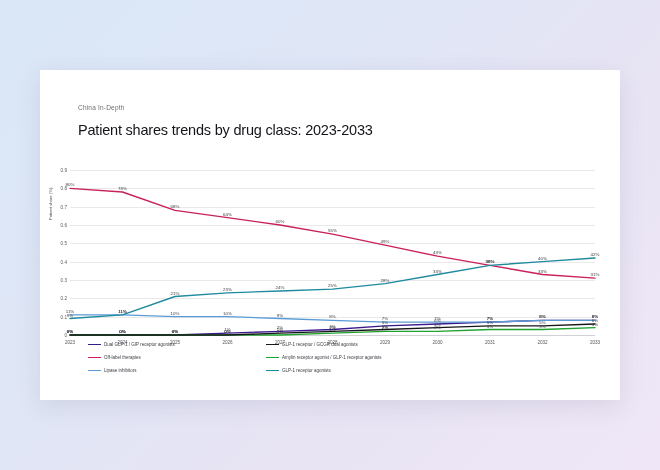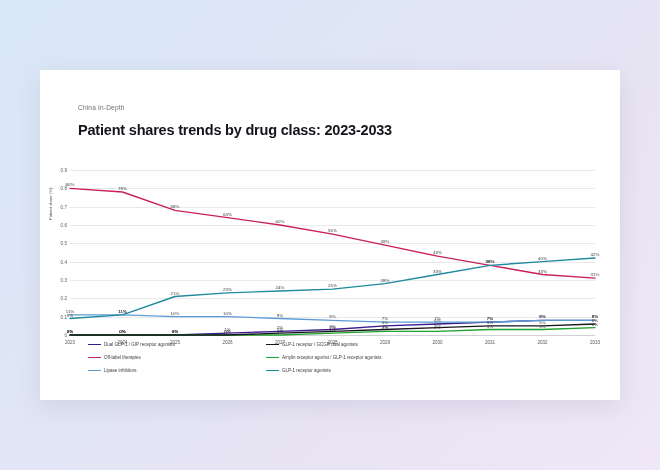--- a/index.html
+++ b/index.html
@@ -16,21 +16,21 @@
     left: 40px; top: 70px; width: 580px; height: 330px;
     background: #ffffff;
     box-shadow: 0 6px 22px rgba(90,90,130,0.14);
   }
   #kicker {
     position: absolute; left: 38px; top: 34px;
     font-size: 6.5px; color: #6d6d72; letter-spacing: .2px;
   }
   #title {
     position: absolute; left: 38px; top: 52px;
-    font-size: 14.5px; font-weight: bold; color: #14141a; letter-spacing: -.2px;
+    font-size: 14.5px; font-weight: normal; color: #14141a; letter-spacing: -.2px;
   }
   #plotwrap { position: absolute; left: 30px; top: 100px; width: 525px; height: 165px; }
   #ytitle {
     position: absolute; left: -22px; top: 50px;
     font-size: 4.2px; color: #4a4a52;
     transform: rotate(-90deg); transform-origin: left top;
     white-space: nowrap; width: 80px;
   }
   .ytick {
     position: absolute; right: 100%; margin-right: 3px;

